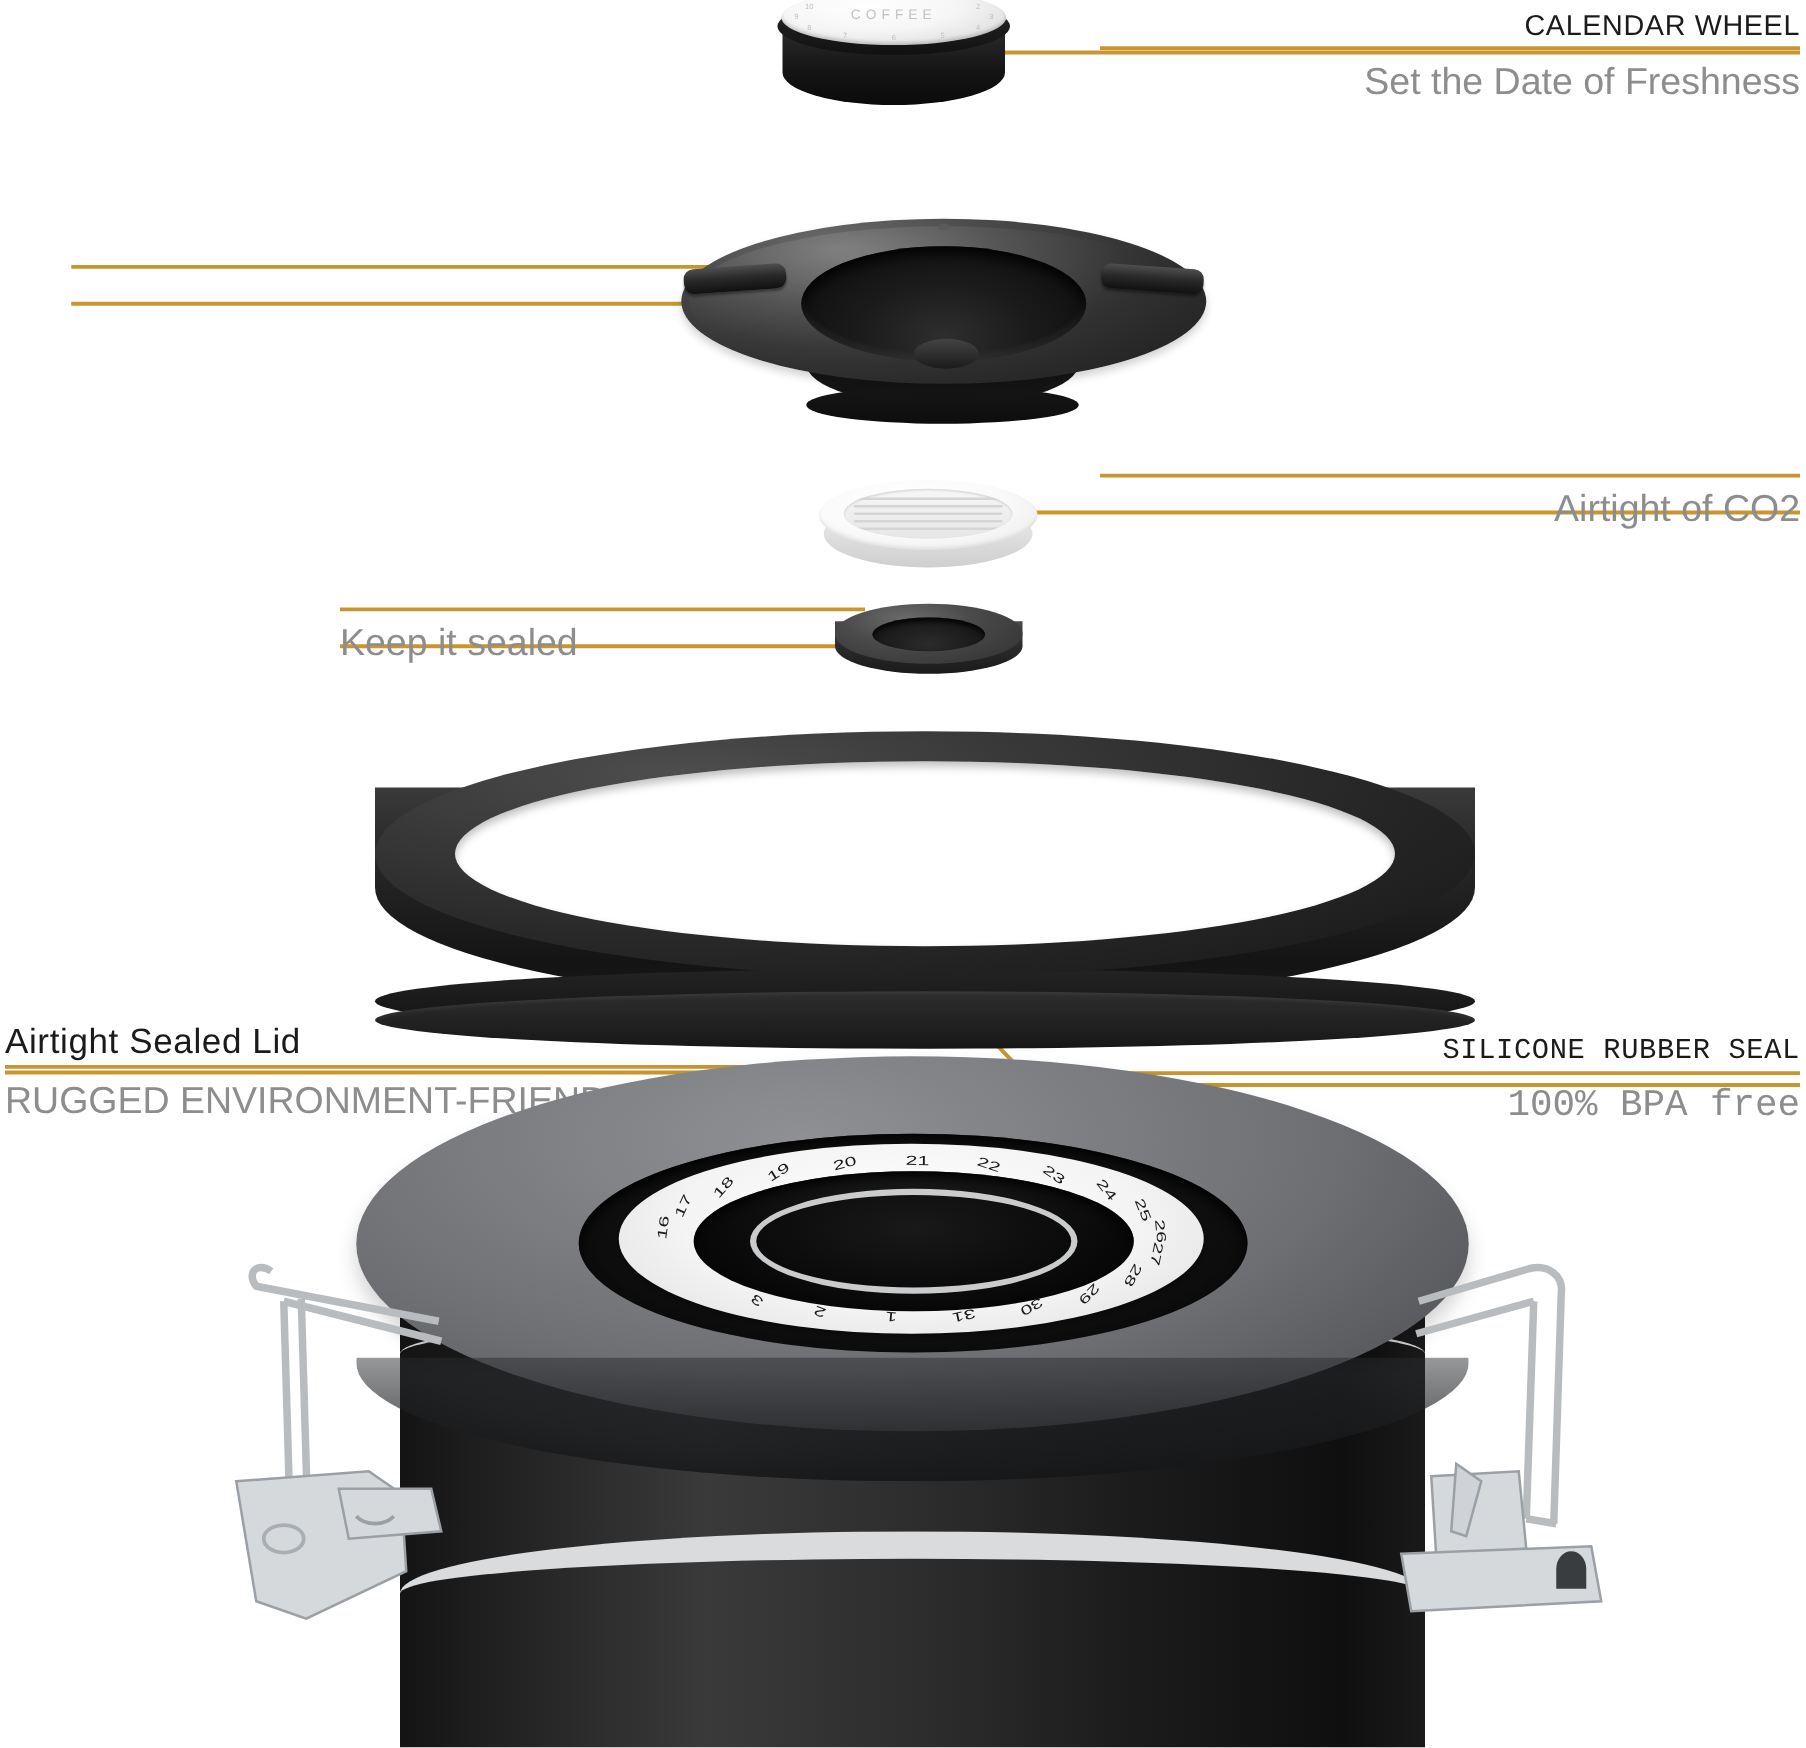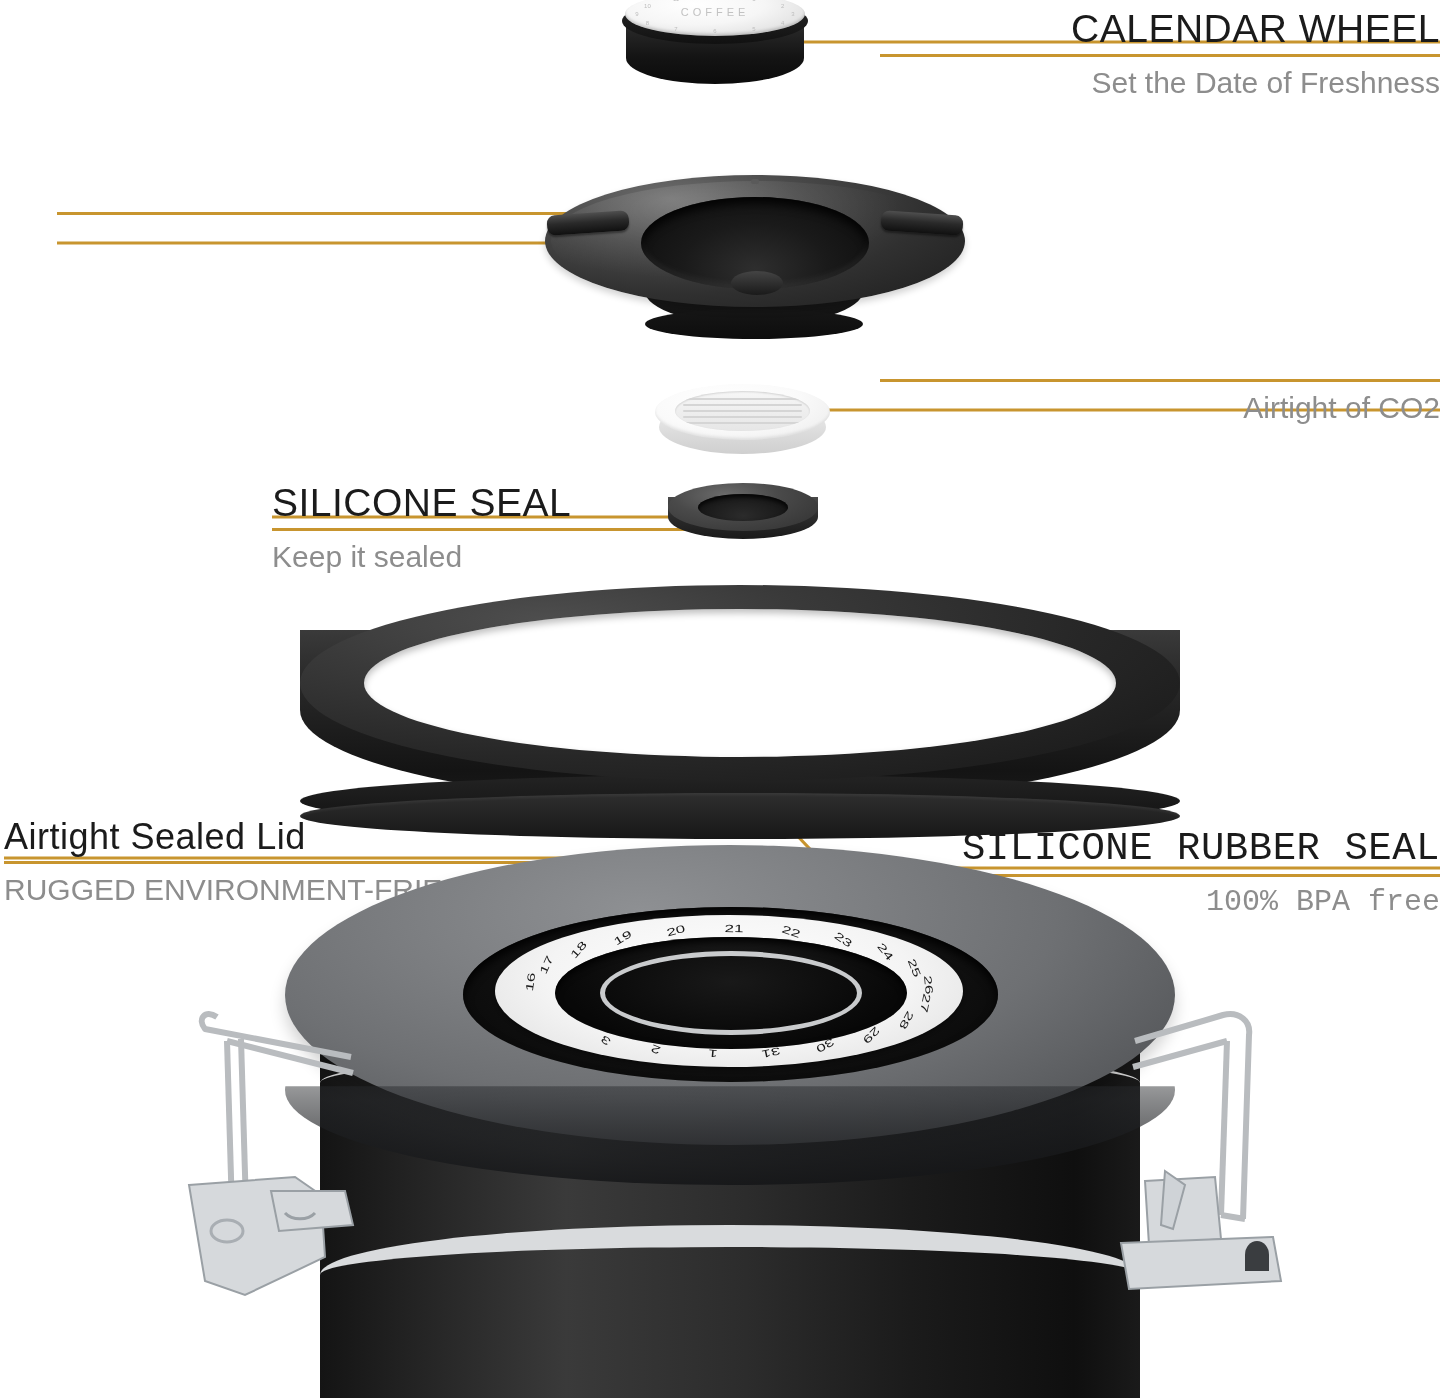--- a/index.html
+++ b/index.html
@@ -7,23 +7,23 @@
     font-family:"Liberation Sans", sans-serif;
     width:1445px;height:1398px;
     position:relative;overflow:hidden;
     -webkit-font-smoothing:antialiased;
   }
   .stage{position:absolute;left:0;top:0;width:1445px;height:1398px;background:#ffffff;overflow:hidden;}
 
   
   .callout{position:absolute;}
   .callout .ttl{
-    font-size:39px;letter-spacing:.5px;color:#1b1b1b;white-space:nowrap;line-height:1.08;
-  }
-  .callout .ttl.mixed{font-size:36px;}
+    font-size:23px;letter-spacing:.5px;color:#1b1b1b;white-space:nowrap;line-height:1.08;
+  }
+  .callout .ttl.mixed{font-size:28px;}
   .callout .rule{height:3px;background:#c8952f;margin-top:4px;}
   .callout .sub{
     font-size:30px;color:#8d8d8d;white-space:nowrap;margin-top:9px;line-height:1.1;
   }
   .callout.right .ttl,.callout.right .sub{text-align:right;}
   .callout.left .ttl,.callout.left .sub{text-align:left;}
 
   
   .lead{position:absolute;overflow:visible;}
   .dot{position:absolute;border-radius:50%;background:#f5a01e;}
@@ -266,21 +266,20 @@
   <div class="callout left" style="left:57px;top:208px;width:520px;">
     <div class="rule"></div>
   </div>
 
   <div class="callout right" style="left:880px;top:375px;width:560px;">
     <div class="rule"></div>
     <div class="sub">Airtight of CO2</div>
   </div>
 
   <div class="callout left" style="left:272px;top:482px;width:420px;">
-    <div class="ttl">SILICONE SEAL</div>
     <div class="rule"></div>
     <div class="sub">Keep it sealed</div>
   </div>
 
   <div class="callout left" style="left:4px;top:818px;width:610px;">
     <div class="ttl mixed">Airtight Sealed Lid</div>
     <div class="rule"></div>
     <div class="sub">RUGGED ENVIRONMENT-FRIENDLY</div>
   </div>
 

